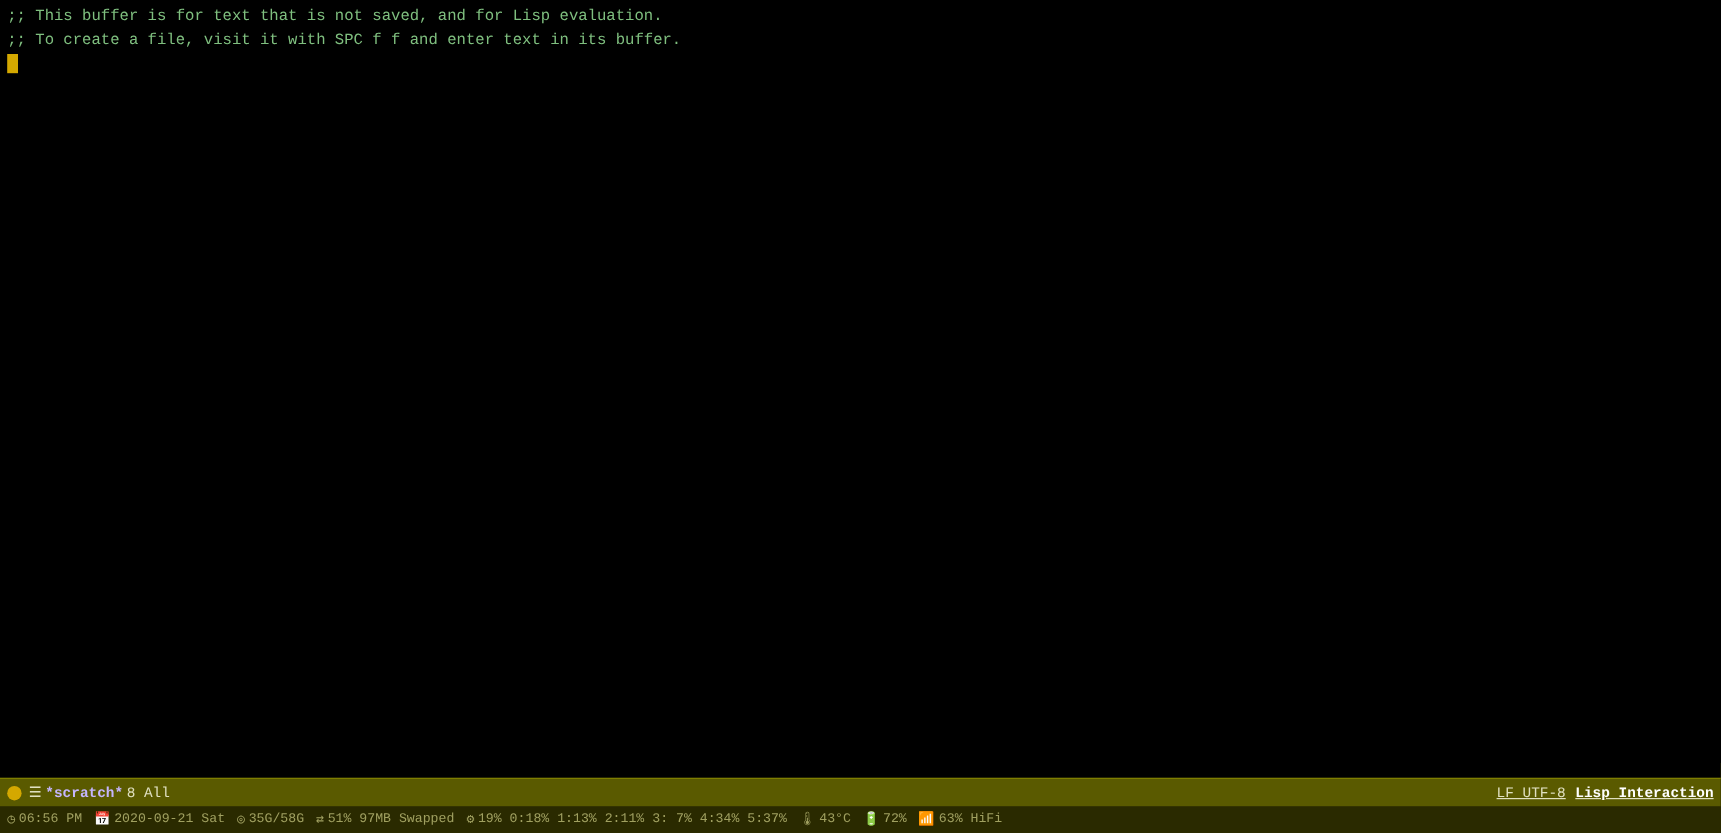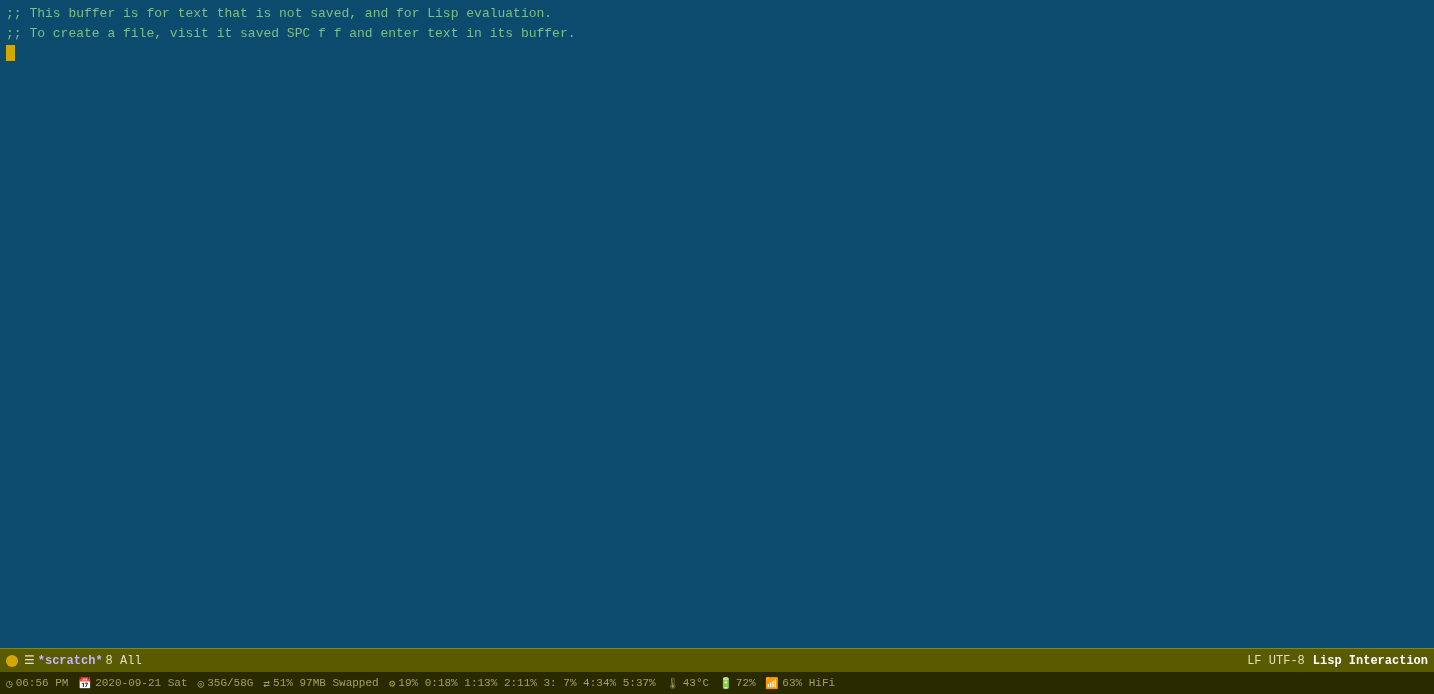--- a/index.html
+++ b/index.html
@@ -14,21 +14,21 @@
       background-color: #3a3a00;
       font-family: 'Courier New', Courier, monospace;
       font-size: 13px;
       overflow: hidden;
       display: flex;
       flex-direction: column;
     }
 
     #editor-area {
       flex: 1;
-      background-color: #0c4a6e;
+      background-color: #000000;
       color: #7fbf7f;
       padding: 4px 6px;
       position: relative;
       overflow: hidden;
     }
 
     .comment-line {
       color: #7fbf7f;
       line-height: 1.5;
       white-space: pre;
@@ -77,20 +77,21 @@
     .modeline-buffer-name {
       color: #c4b5fd;
       font-weight: bold;
     }
 
     .modeline-right {
       margin-left: auto;
       display: flex;
       align-items: flex-start;
       gap: 8px;
+      text-decoration: underline;
     }
 
     .modeline-mode {
       color: #ffffff;
       font-weight: bold;
     }
 
     #statusbar {
       background-color: #2a2a00;
       color: #a0a060;
@@ -112,21 +113,21 @@
     .status-icon {
       color: #a0a060;
       font-size: 11px;
     }
   </style>
 </head>
 <body>
 
 <div id="editor-area">
   <div class="comment-line">;; This buffer is for text that is not saved, and for Lisp evaluation.</div>
-  <div class="comment-line">;; To create a file, visit it saved SPC f f and enter text in its buffer.</div>
+  <div class="comment-line">;; To create a file, visit it with SPC f f and enter text in its buffer.</div>
   <div class="cursor-line">
     <span class="cursor-block"></span>
   </div>
 </div>
 
 <div id="modeline">
   <div class="modeline-circle"></div>
   <div class="modeline-section">
     <span>☰</span>
     <span class="modeline-buffer-name">*scratch*</span>

